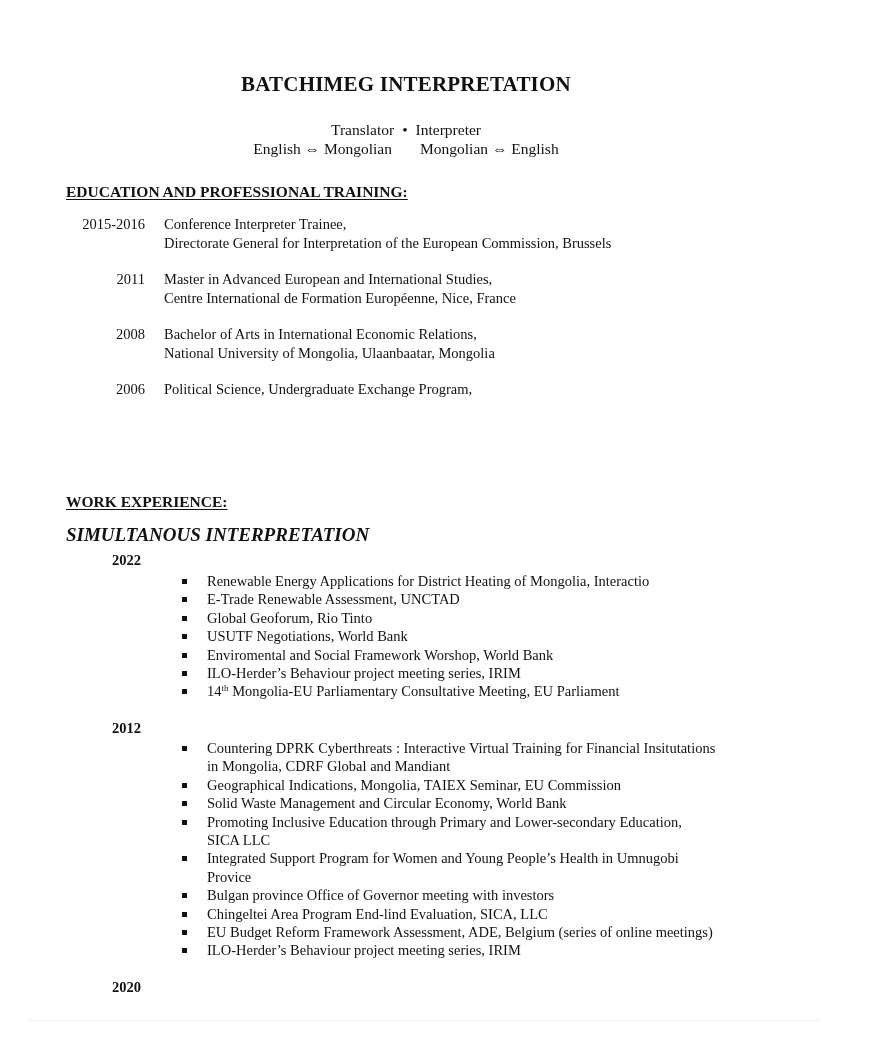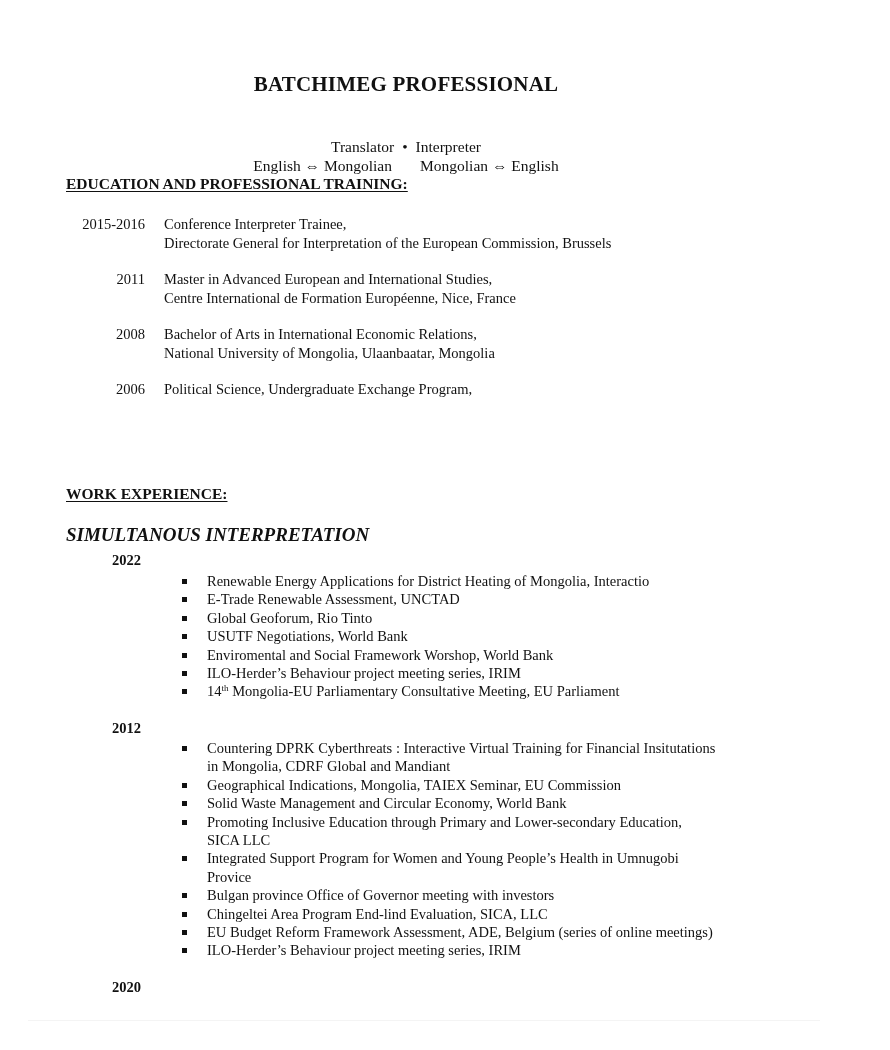--- a/index.html
+++ b/index.html
@@ -8,27 +8,27 @@
     font-family: "Liberation Serif", "DejaVu Serif", serif;
     color: #111111;
   }
   .page { position: absolute; left: 0; top: 0; width: 890px; height: 1050px; }
   .name {
     position: absolute; top: 72px; left: 0; width: 812px; text-align: center;
     font-weight: bold; font-size: 21px; letter-spacing: 0.2px;
   }
   .roles {
     position: absolute; top: 120px; left: 0; width: 812px; text-align: center;
-    font-size: 15.5px; line-height: 19px; margin-top: 17px;
+    font-size: 15.5px; line-height: 19px;
   }
   .roles .sep { display: inline-block; margin: 0 8px; }
   .roles .gap { display: inline-block; width: 28px; }
   .section-head {
     position: absolute; left: 66px; font-weight: bold; font-size: 15.5px;
-    text-decoration: underline; text-underline-offset: 2px;
+    text-decoration: underline; text-underline-offset: 2px; margin-top: 8px;
   }
   .edu-row { position: absolute; left: 0; width: 890px; font-size: 14.5px; line-height: 18.5px; }
   .edu-year { position: absolute; right: calc(890px - 145px); text-align: left; white-space: nowrap; }
   .edu-text { position: absolute; left: 164px; white-space: nowrap; }
   .sub-head {
     position: absolute; left: 66px; top: 524px; font-weight: bold; font-size: 19px; font-style: italic;
   }
   .year-head {
     position: absolute; left: 112px; font-weight: bold; font-size: 14.5px;
   }
@@ -43,21 +43,21 @@
   sup { font-size: 9px; line-height: 0; vertical-align: 5px; }
   .footer-line {
     position: absolute; left: 28px; top: 1020px; width: 792px; height: 1px; background: #f4f4f4;
   }
 </style>
 </head>
 <body>
 
 <div class="page">
 
-  <div class="name">BATCHIMEG PROFESSIONAL</div>
+  <div class="name">BATCHIMEG INTERPRETATION</div>
 
   <div class="roles">
     <div>
       <span>Translator</span><span class="sep">•</span><span>Interpreter</span>
     </div>
     <div>
       <span>English ⇔ Mongolian</span><span class="gap"></span><span>Mongolian ⇔ English</span>
     </div>
   </div>
 

